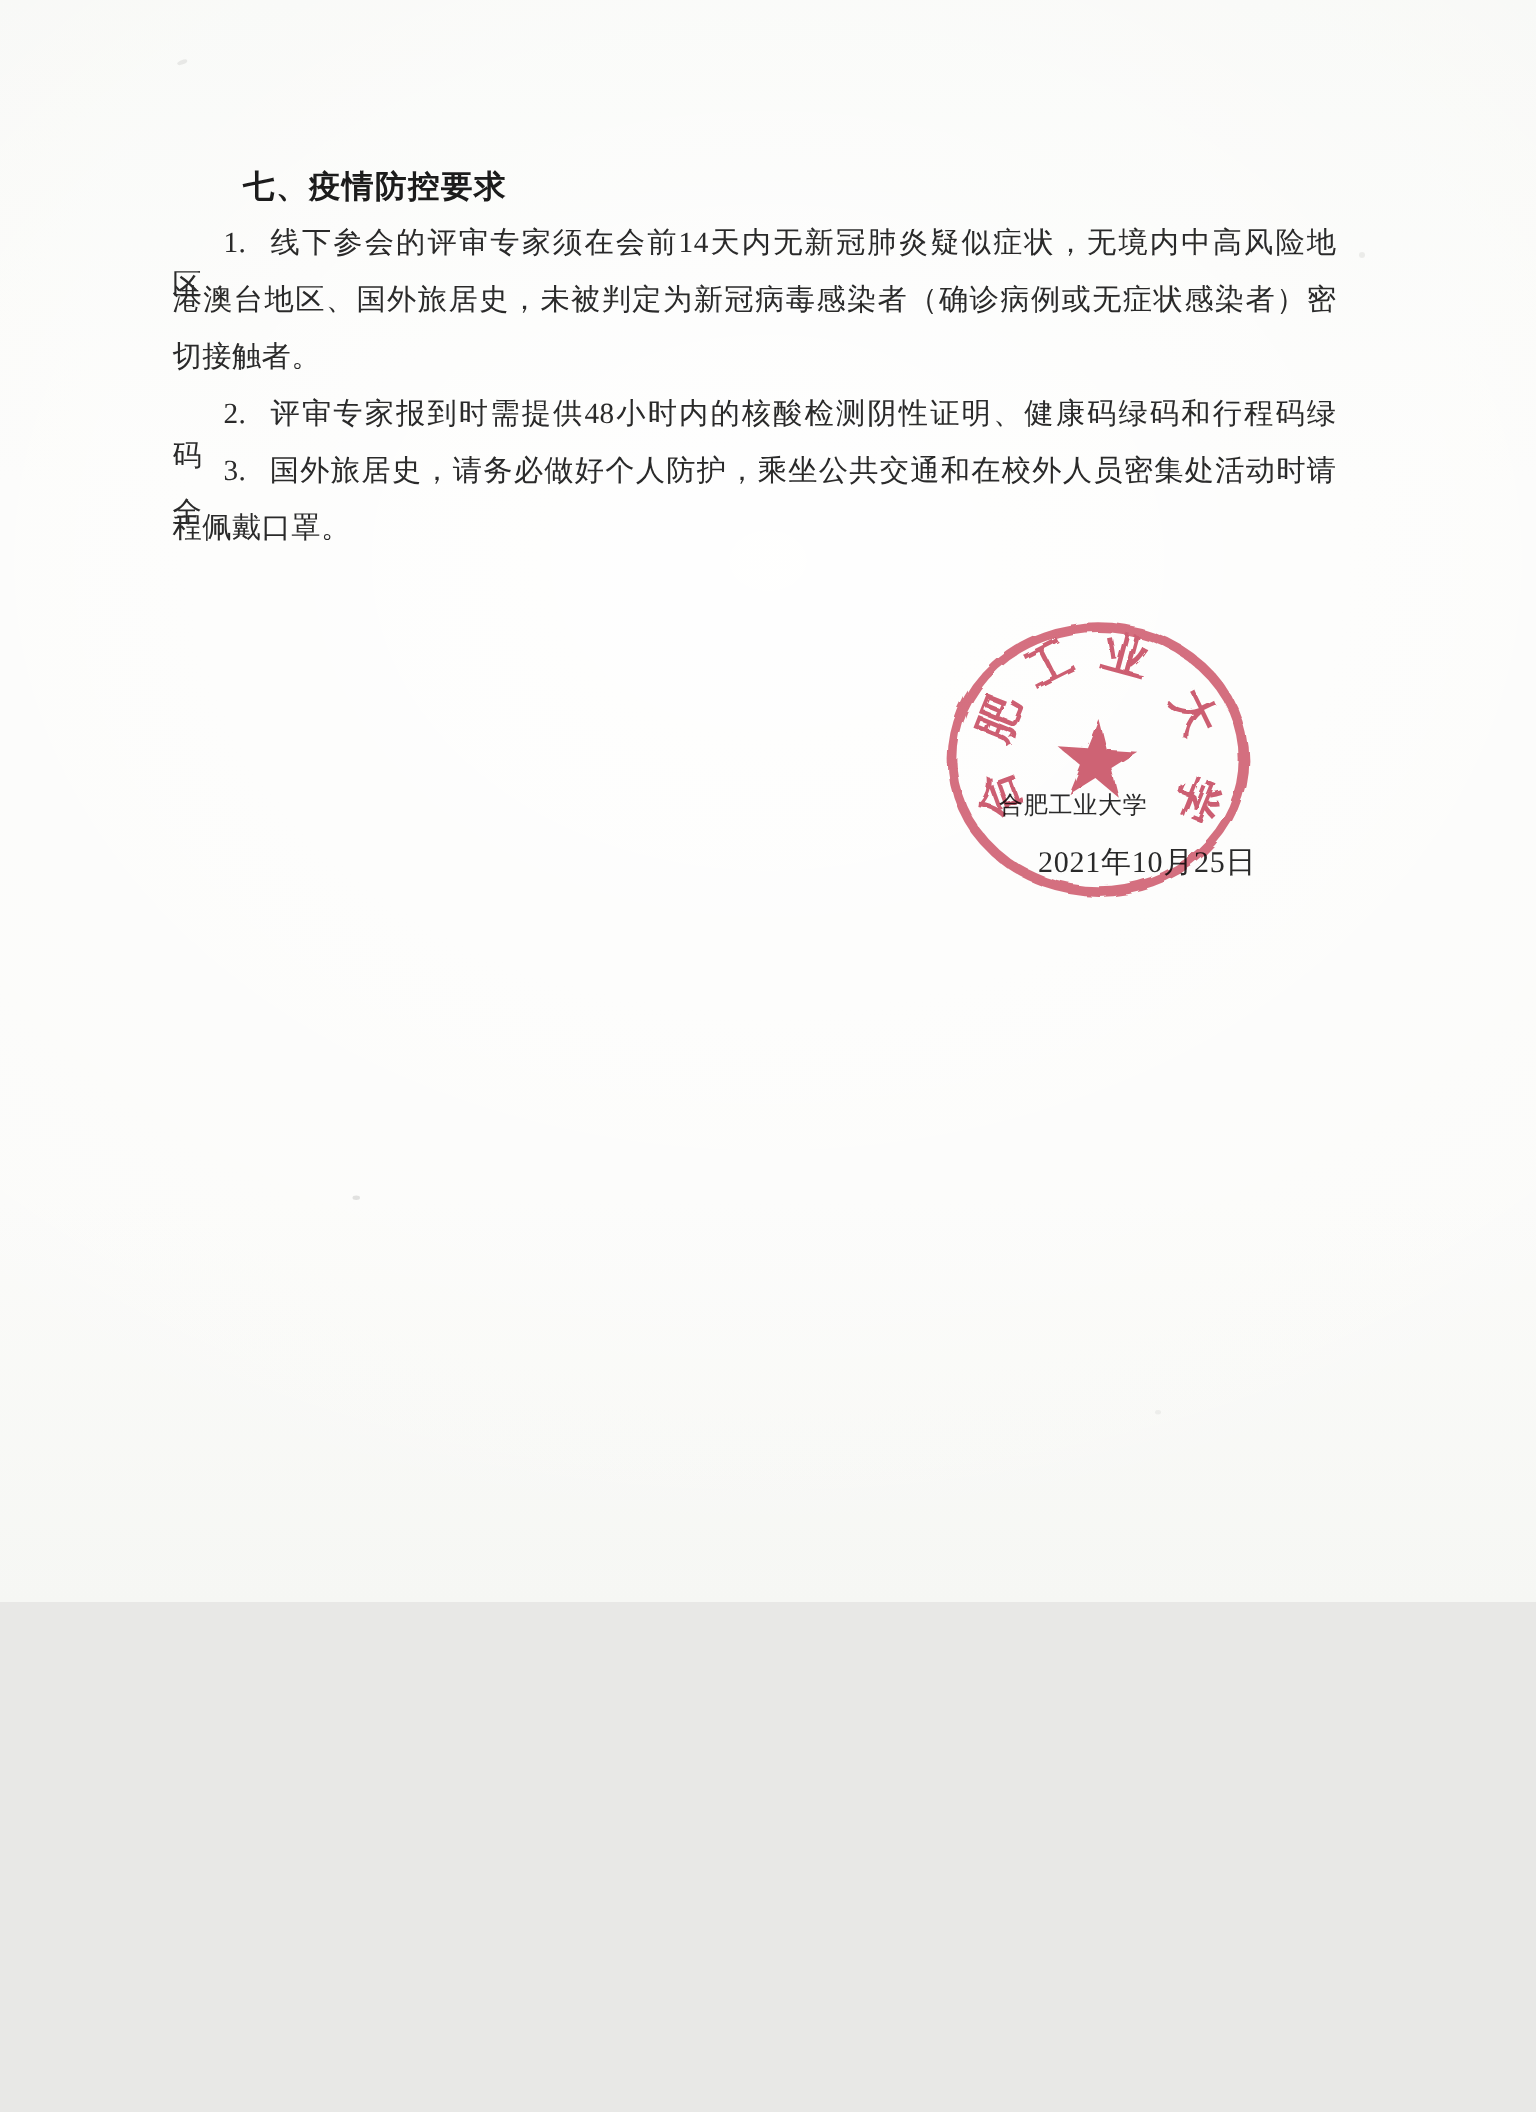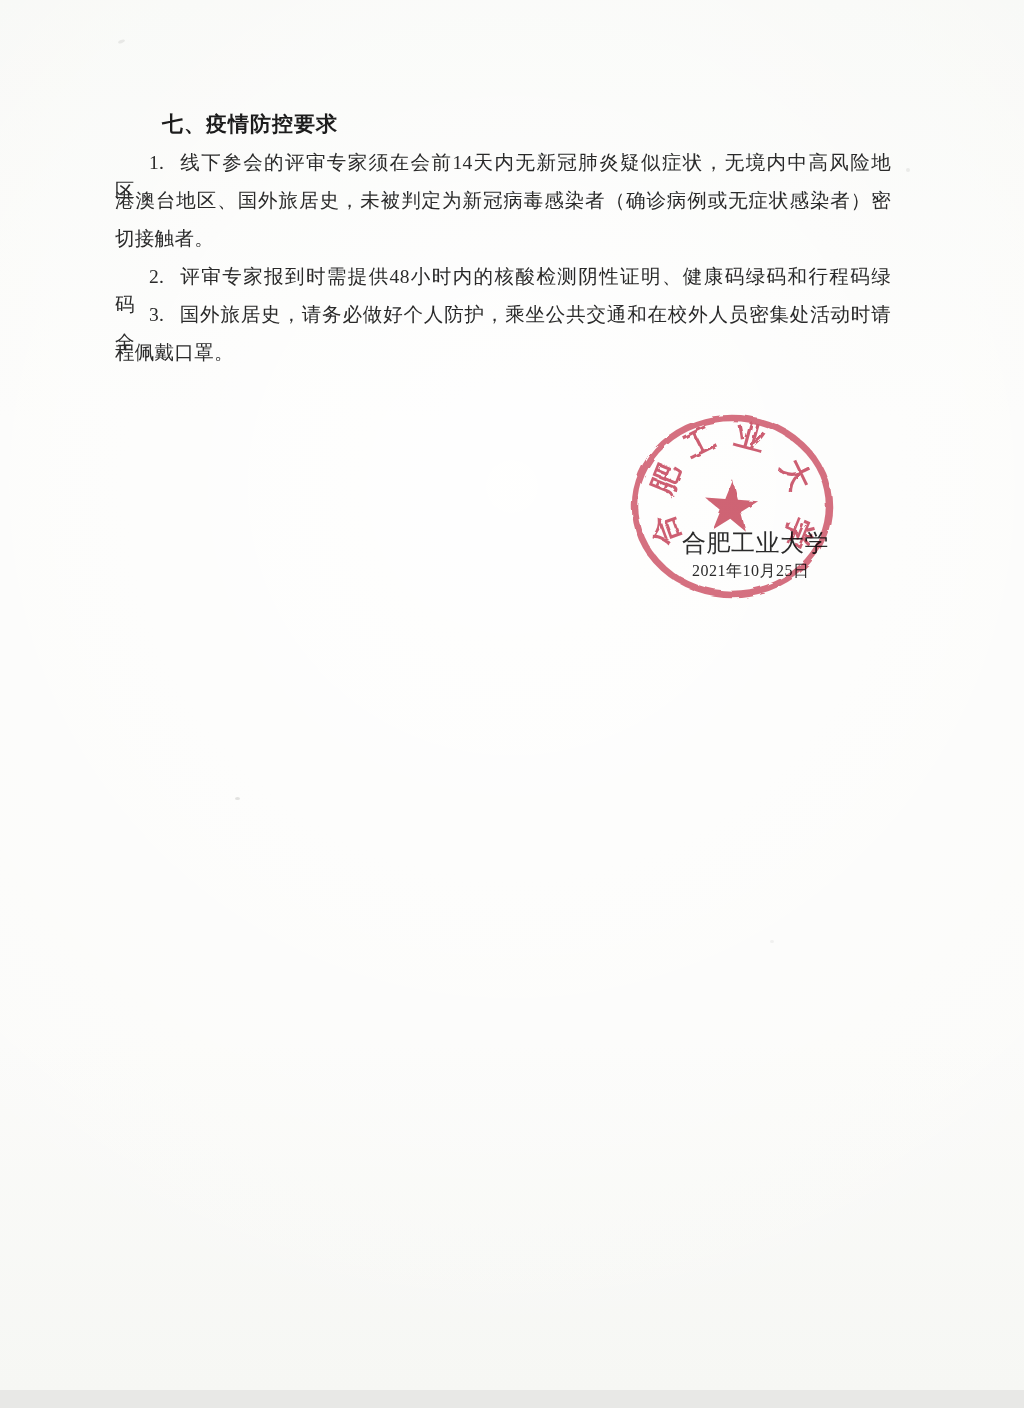--- a/index.html
+++ b/index.html
@@ -3,21 +3,21 @@
 <meta charset="utf-8">
 <style>
   html, body {
     margin: 0;
     padding: 0;
     background: #e8e8e6;
   }
   .page {
     position: relative;
     width: 1024px;
-    height: 1390px;
+    height: 1068px;
     margin: 0 auto;
     background:
       radial-gradient(ellipse 120% 90% at 50% 35%, rgba(255,255,255,0.9), rgba(255,255,255,0) 70%),
       linear-gradient(180deg, #f7f8f5 0%, #fbfbf9 30%, #fbfbf9 75%, #f6f7f4 100%);
     overflow: hidden;
     font-family: "Liberation Serif", "DejaVu Serif", serif;
     color: #262626;
   }
   .heading {
     position: absolute;
@@ -59,22 +59,22 @@
   }
   .num.tight {
     margin-right: 8px;
   }
   .sig-line {
     position: absolute;
     white-space: nowrap;
     color: #2a2a2a;
   }
   .sig-org   { left: 330px; top: 486px; font-size: 20px; letter-spacing: 0; }
-  .sig-univ  { left: 682px; top: 527px; font-size: 24px; letter-spacing: 0.5px; text-align: center; }
-  .sig-date  { left: 692px; top: 561px; font-size: 16px; letter-spacing: 0.5px; }
+  .sig-univ  { left: 666px; top: 527px; font-size: 16px; letter-spacing: 0.5px; text-align: center; }
+  .sig-date  { left: 692px; top: 561px; font-size: 20px; letter-spacing: 0.5px; }
   .seal {
     position: absolute;
     left: 626px;
     top: 410px;
     width: 214px;
     height: 196px;
     mix-blend-mode: multiply;
     opacity: 0.88;
     pointer-events: none;
   }

